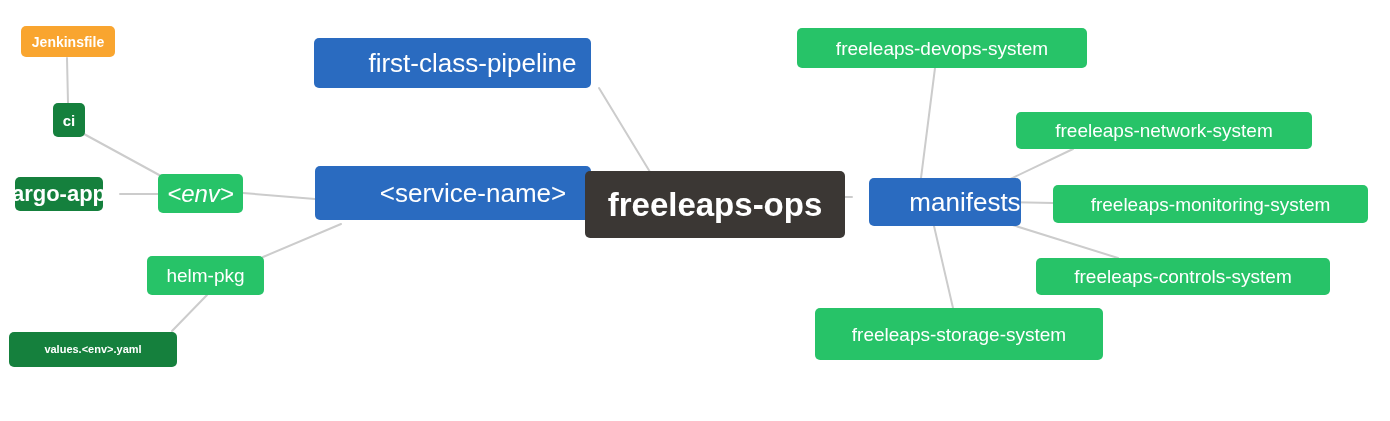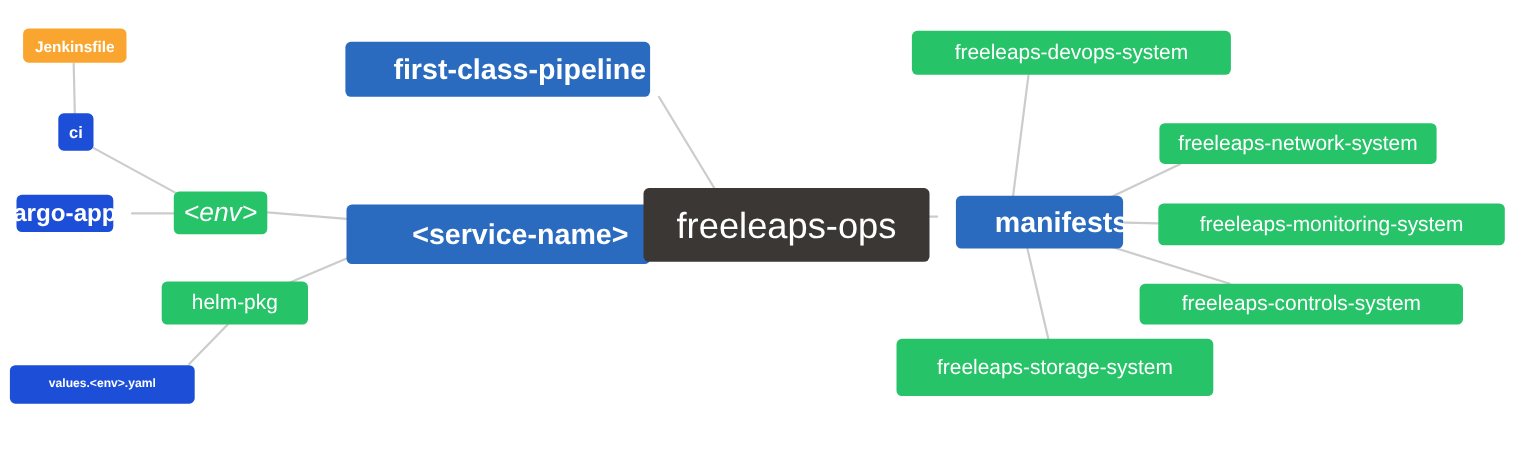--- a/index.html
+++ b/index.html
@@ -16,28 +16,28 @@
     position:absolute;
     display:flex;align-items:center;justify-content:center;
     color:#ffffff;
     border-radius:5px;
     white-space:nowrap;
     box-sizing:border-box;
     cursor:default;
     line-height:1;
   }
   .orange{background:#f9a52f;}
-  .red{background:#1d4ed8;}
+  .red{background:#15803d;}
   .green{background:#27c368;}
   .blue{background:#2a6bc0;}
   .dark{background:#3b3734;}
   .sm{font-size:15px;font-weight:700;}
   .md{font-size:19px;font-weight:400;}
-  .lg{font-size:26px;font-weight:700;padding-left:40px;}
-  .xl{font-size:33px;font-weight:400;}
+  .lg{font-size:26px;font-weight:400;padding-left:40px;}
+  .xl{font-size:33px;font-weight:700;}
 </style>
 </head>
 <body>
 
 <div class="canvas">
 
   <svg class="edges" viewBox="0 0 1390 421" xmlns="http://www.w3.org/2000/svg">
     <line x1="67" y1="58" x2="68" y2="103"></line>
     <line x1="84" y1="134" x2="161" y2="176"></line>
     <line x1="120" y1="194" x2="158" y2="194"></line>
@@ -55,35 +55,35 @@
   </svg>
 
   <div class="node orange sm" style="left:21px;top:26px;width:94px;height:31px;font-size:14px;">Jenkinsfile</div>
 
   <div class="node red sm" style="left:53px;top:103px;width:32px;height:34px;">ci</div>
 
   <div class="node red sm" style="left:15px;top:177px;width:88px;height:34px;font-size:22px;">argo-app</div>
 
   <div class="node green md" style="left:158px;top:174px;width:85px;height:39px;font-size:24px;font-style:italic;">&lt;env&gt;</div>
 
-  <div class="node green md" style="left:147px;top:256px;width:133px;height:39px;">helm-pkg</div>
+  <div class="node green md" style="left:147px;top:256px;width:117px;height:39px;">helm-pkg</div>
 
   <div class="node red sm" style="left:9px;top:332px;width:168px;height:35px;font-size:11px;">values.&lt;env&gt;.yaml</div>
 
   <div class="node blue lg" style="left:314px;top:38px;width:277px;height:50px;">first-class-pipeline</div>
 
-  <div class="node blue lg" style="left:315px;top:186px;width:276px;height:54px;">&lt;service-name&gt;</div>
+  <div class="node blue lg" style="left:315px;top:166px;width:276px;height:54px;">&lt;service-name&gt;</div>
 
   <div class="node dark xl" style="left:585px;top:171px;width:260px;height:67px;">freeleaps-ops</div>
 
   <div class="node blue lg" style="left:852px;top:178px;width:152px;height:48px;margin-left:17px;">manifests</div>
 
-  <div class="node green md" style="left:829px;top:28px;width:290px;height:40px;">freeleaps-devops-system</div>
+  <div class="node green md" style="left:797px;top:28px;width:290px;height:40px;">freeleaps-devops-system</div>
 
-  <div class="node green md" style="left:1054px;top:112px;width:252px;height:37px;">freeleaps-network-system</div>
+  <div class="node green md" style="left:1016px;top:112px;width:296px;height:37px;">freeleaps-network-system</div>
 
   <div class="node green md" style="left:1053px;top:185px;width:315px;height:38px;">freeleaps-monitoring-system</div>
 
   <div class="node green md" style="left:1036px;top:258px;width:294px;height:37px;">freeleaps-controls-system</div>
 
   <div class="node green md" style="left:815px;top:308px;width:288px;height:52px;">freeleaps-storage-system</div>
 
 </div>
 
 </body></html>

